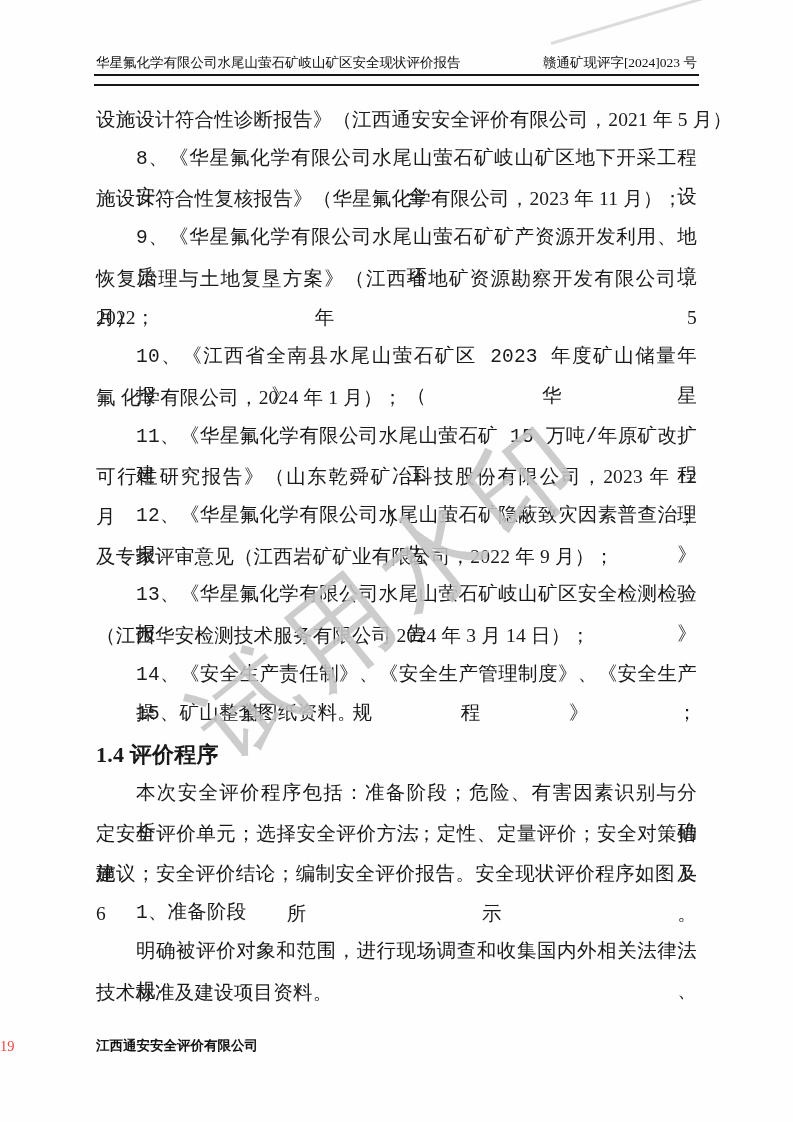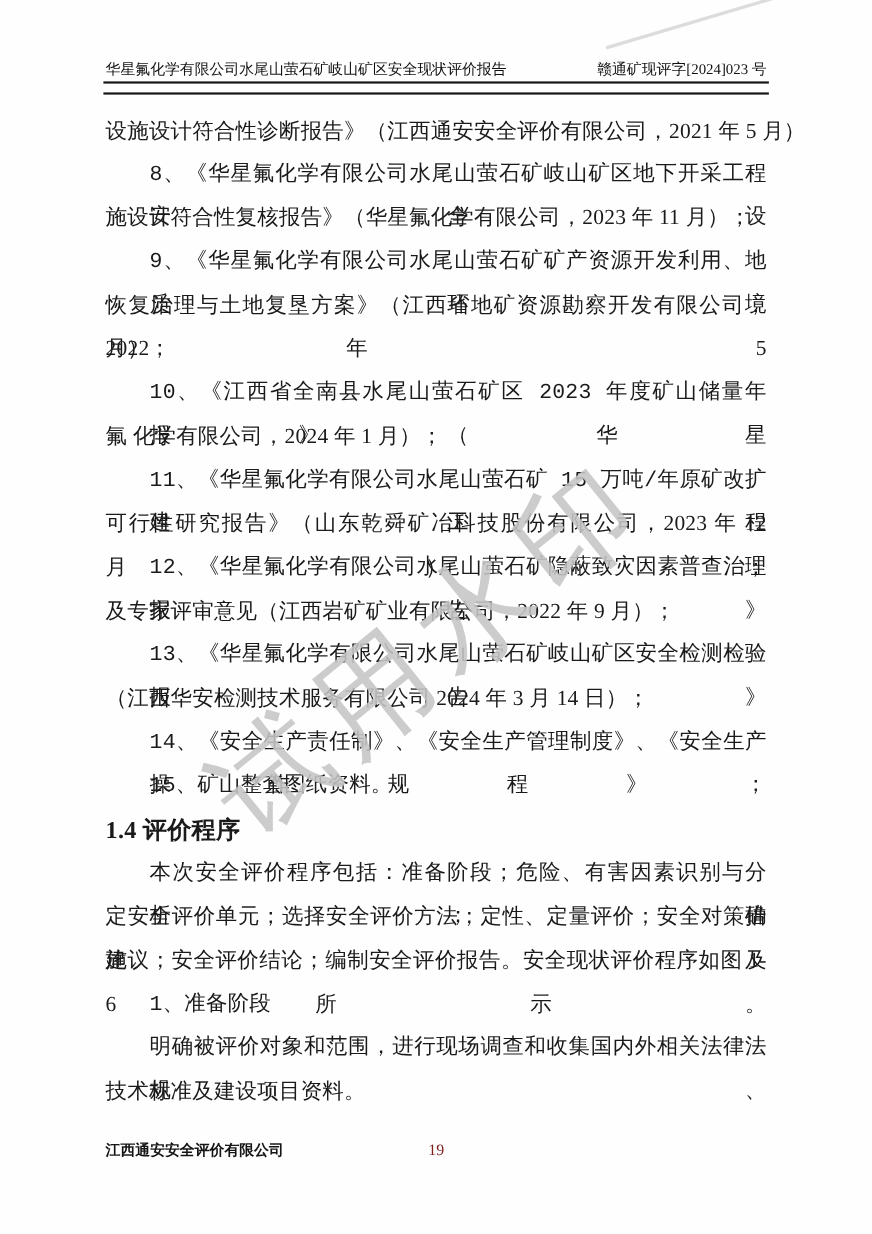--- a/index.html
+++ b/index.html
@@ -75,22 +75,21 @@
     line-height:20px;
   }
   .f-left{
     position:absolute;left:96px;top:0;
     font-family:"Liberation Sans","DejaVu Sans",sans-serif;
     font-weight:bold;
     font-size:13.5px;color:#141414;white-space:nowrap;
   }
   .f-page{
     position:absolute;left:0;right:0;top:0;
-    text-align:center;
-    font-size:14.5px;color:#7f1d1d;
+    font-size:14.5px;color:#ef4444;
   }
 </style>
 </head>
 <body>
 
 <div class="page">
 
   <div class="header">
     <span class="h-left">华星氟化学有限公司水尾山萤石矿岐山矿区安全现状评价报告</span>
     <span class="h-right">赣通矿现评字[2024]023 号</span>

